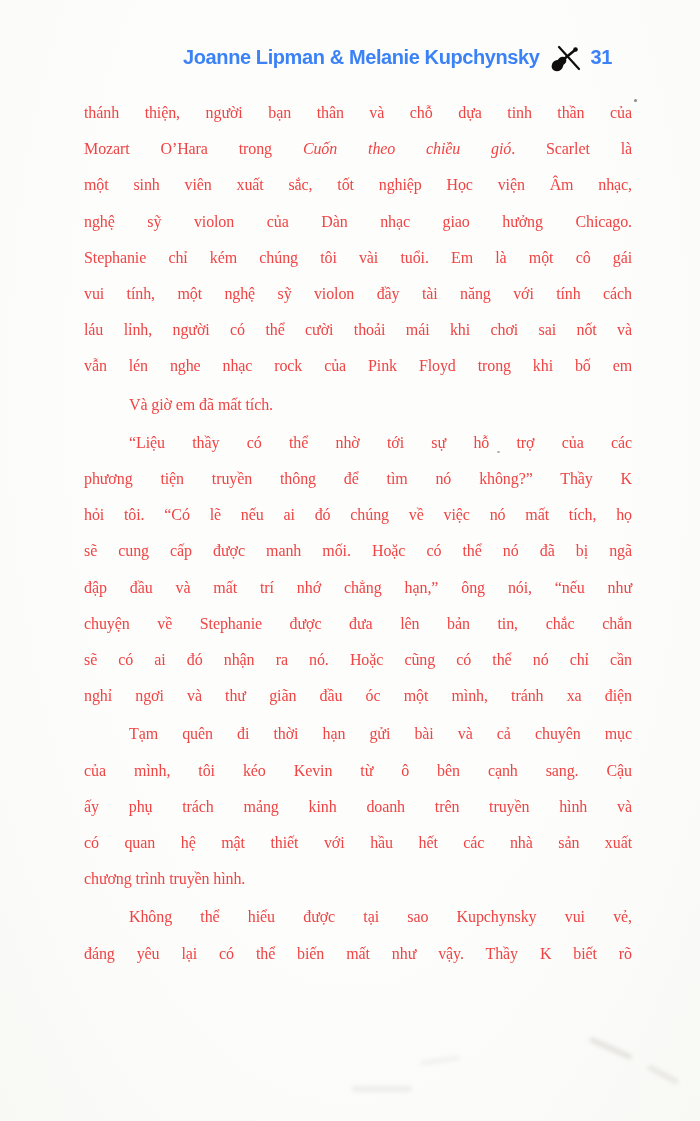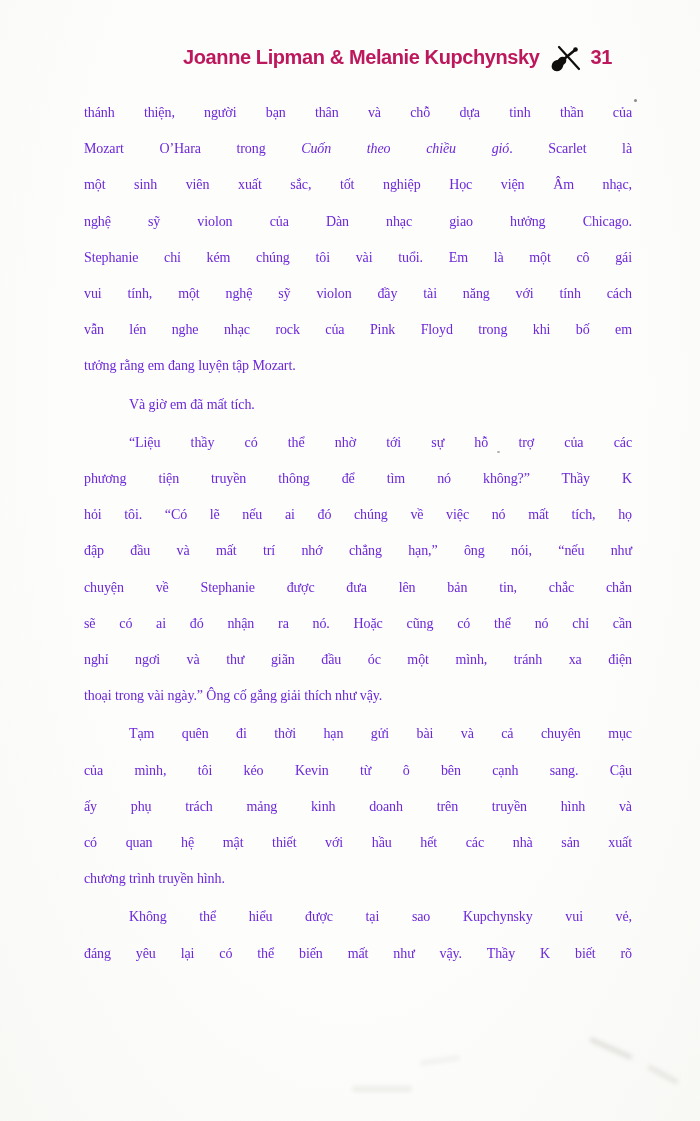--- a/index.html
+++ b/index.html
@@ -11,29 +11,29 @@
     color: #191310;
   }
   .page { position: absolute; inset: 0; }
 
   
   .page-header {
     position: absolute; top: 42px; right: 88px; height: 30px;
     display: flex; align-items: center; gap: 9px;
     font-family: "Liberation Sans", sans-serif;
     font-weight: 700; font-size: 20px; letter-spacing: -0.4px;
-    color: #be185d; white-space: nowrap;
+    color: #3b82f6; white-space: nowrap;
   }
   .page-header .icon { display: inline-flex; align-items: center; margin-top: 4px; }
 
   
   .text-block {
     position: absolute; top: 95px; left: 84px; width: 548px;
-    font-size: 14px; line-height: 36.2px; letter-spacing: -0.1px;
-    color: #6d28d9;
+    font-size: 16px; line-height: 36.2px; letter-spacing: -0.1px;
+    color: #ef4444;
   }
   .paragraph { margin: 0 0 2px 0; }
   .line { text-align: justify; text-align-last: justify; }
   .line.para-end { text-align-last: left; }
   .line.first { text-indent: 45px; }
   .italic { font-style: italic; }
 
   
   .speck { position: absolute; background: #8d8a85; border-radius: 50%; }
   .speck-1 { left: 634px; top: 99px; width: 3px; height: 3px; }
@@ -64,35 +64,35 @@
   </div>
 
   <div class="text-block">
       <div class="paragraph">
         <div class="line"><span>thánh thiện, người bạn thân và chỗ dựa tinh thần của</span></div>
         <div class="line"><span>Mozart O’Hara trong </span><span class="italic">Cuốn theo chiều gió</span><span>. Scarlet là</span></div>
         <div class="line"><span>một sinh viên xuất sắc, tốt nghiệp Học viện Âm nhạc,</span></div>
         <div class="line"><span>nghệ sỹ violon của Dàn nhạc giao hưởng Chicago.</span></div>
         <div class="line"><span>Stephanie chỉ kém chúng tôi vài tuổi. Em là một cô gái</span></div>
         <div class="line"><span>vui tính, một nghệ sỹ violon đầy tài năng với tính cách</span></div>
+        <div class="line"><span>láu lỉnh, người có thể cười thoải mái khi chơi sai nốt và</span></div>
         <div class="line"><span>vẫn lén nghe nhạc rock của Pink Floyd trong khi bố em</span></div>
-        <div class="line para-end"><span>tưởng rằng em đang luyện tập Mozart.</span></div>
       </div>
       <div class="paragraph">
         <div class="line first para-end"><span>Và giờ em đã mất tích.</span></div>
       </div>
       <div class="paragraph">
         <div class="line first"><span>“Liệu thầy có thể nhờ tới sự hỗ trợ của các</span></div>
         <div class="line"><span>phương tiện truyền thông để tìm nó không?” Thầy K</span></div>
         <div class="line"><span>hỏi tôi. “Có lẽ nếu ai đó chúng về việc nó mất tích, họ</span></div>
+        <div class="line"><span>sẽ cung cấp được manh mối. Hoặc có thể nó đã bị ngã</span></div>
         <div class="line"><span>đập đầu và mất trí nhớ chẳng hạn,” ông nói, “nếu như</span></div>
         <div class="line"><span>chuyện về Stephanie được đưa lên bản tin, chắc chắn</span></div>
         <div class="line"><span>sẽ có ai đó nhận ra nó. Hoặc cũng có thể nó chỉ cần</span></div>
         <div class="line"><span>nghỉ ngơi và thư giãn đầu óc một mình, tránh xa điện</span></div>
-        <div class="line para-end"><span>thoại trong vài ngày.” Ông cố gắng giải thích như vậy.</span></div>
       </div>
       <div class="paragraph">
         <div class="line first"><span>Tạm quên đi thời hạn gửi bài và cả chuyên mục</span></div>
         <div class="line"><span>của mình, tôi kéo Kevin từ ô bên cạnh sang. Cậu</span></div>
         <div class="line"><span>ấy phụ trách mảng kinh doanh trên truyền hình và</span></div>
         <div class="line"><span>có quan hệ mật thiết với hầu hết các nhà sản xuất</span></div>
         <div class="line para-end"><span>chương trình truyền hình.</span></div>
       </div>
       <div class="paragraph">
         <div class="line first"><span>Không thể hiểu được tại sao Kupchynsky vui vẻ,</span></div>

